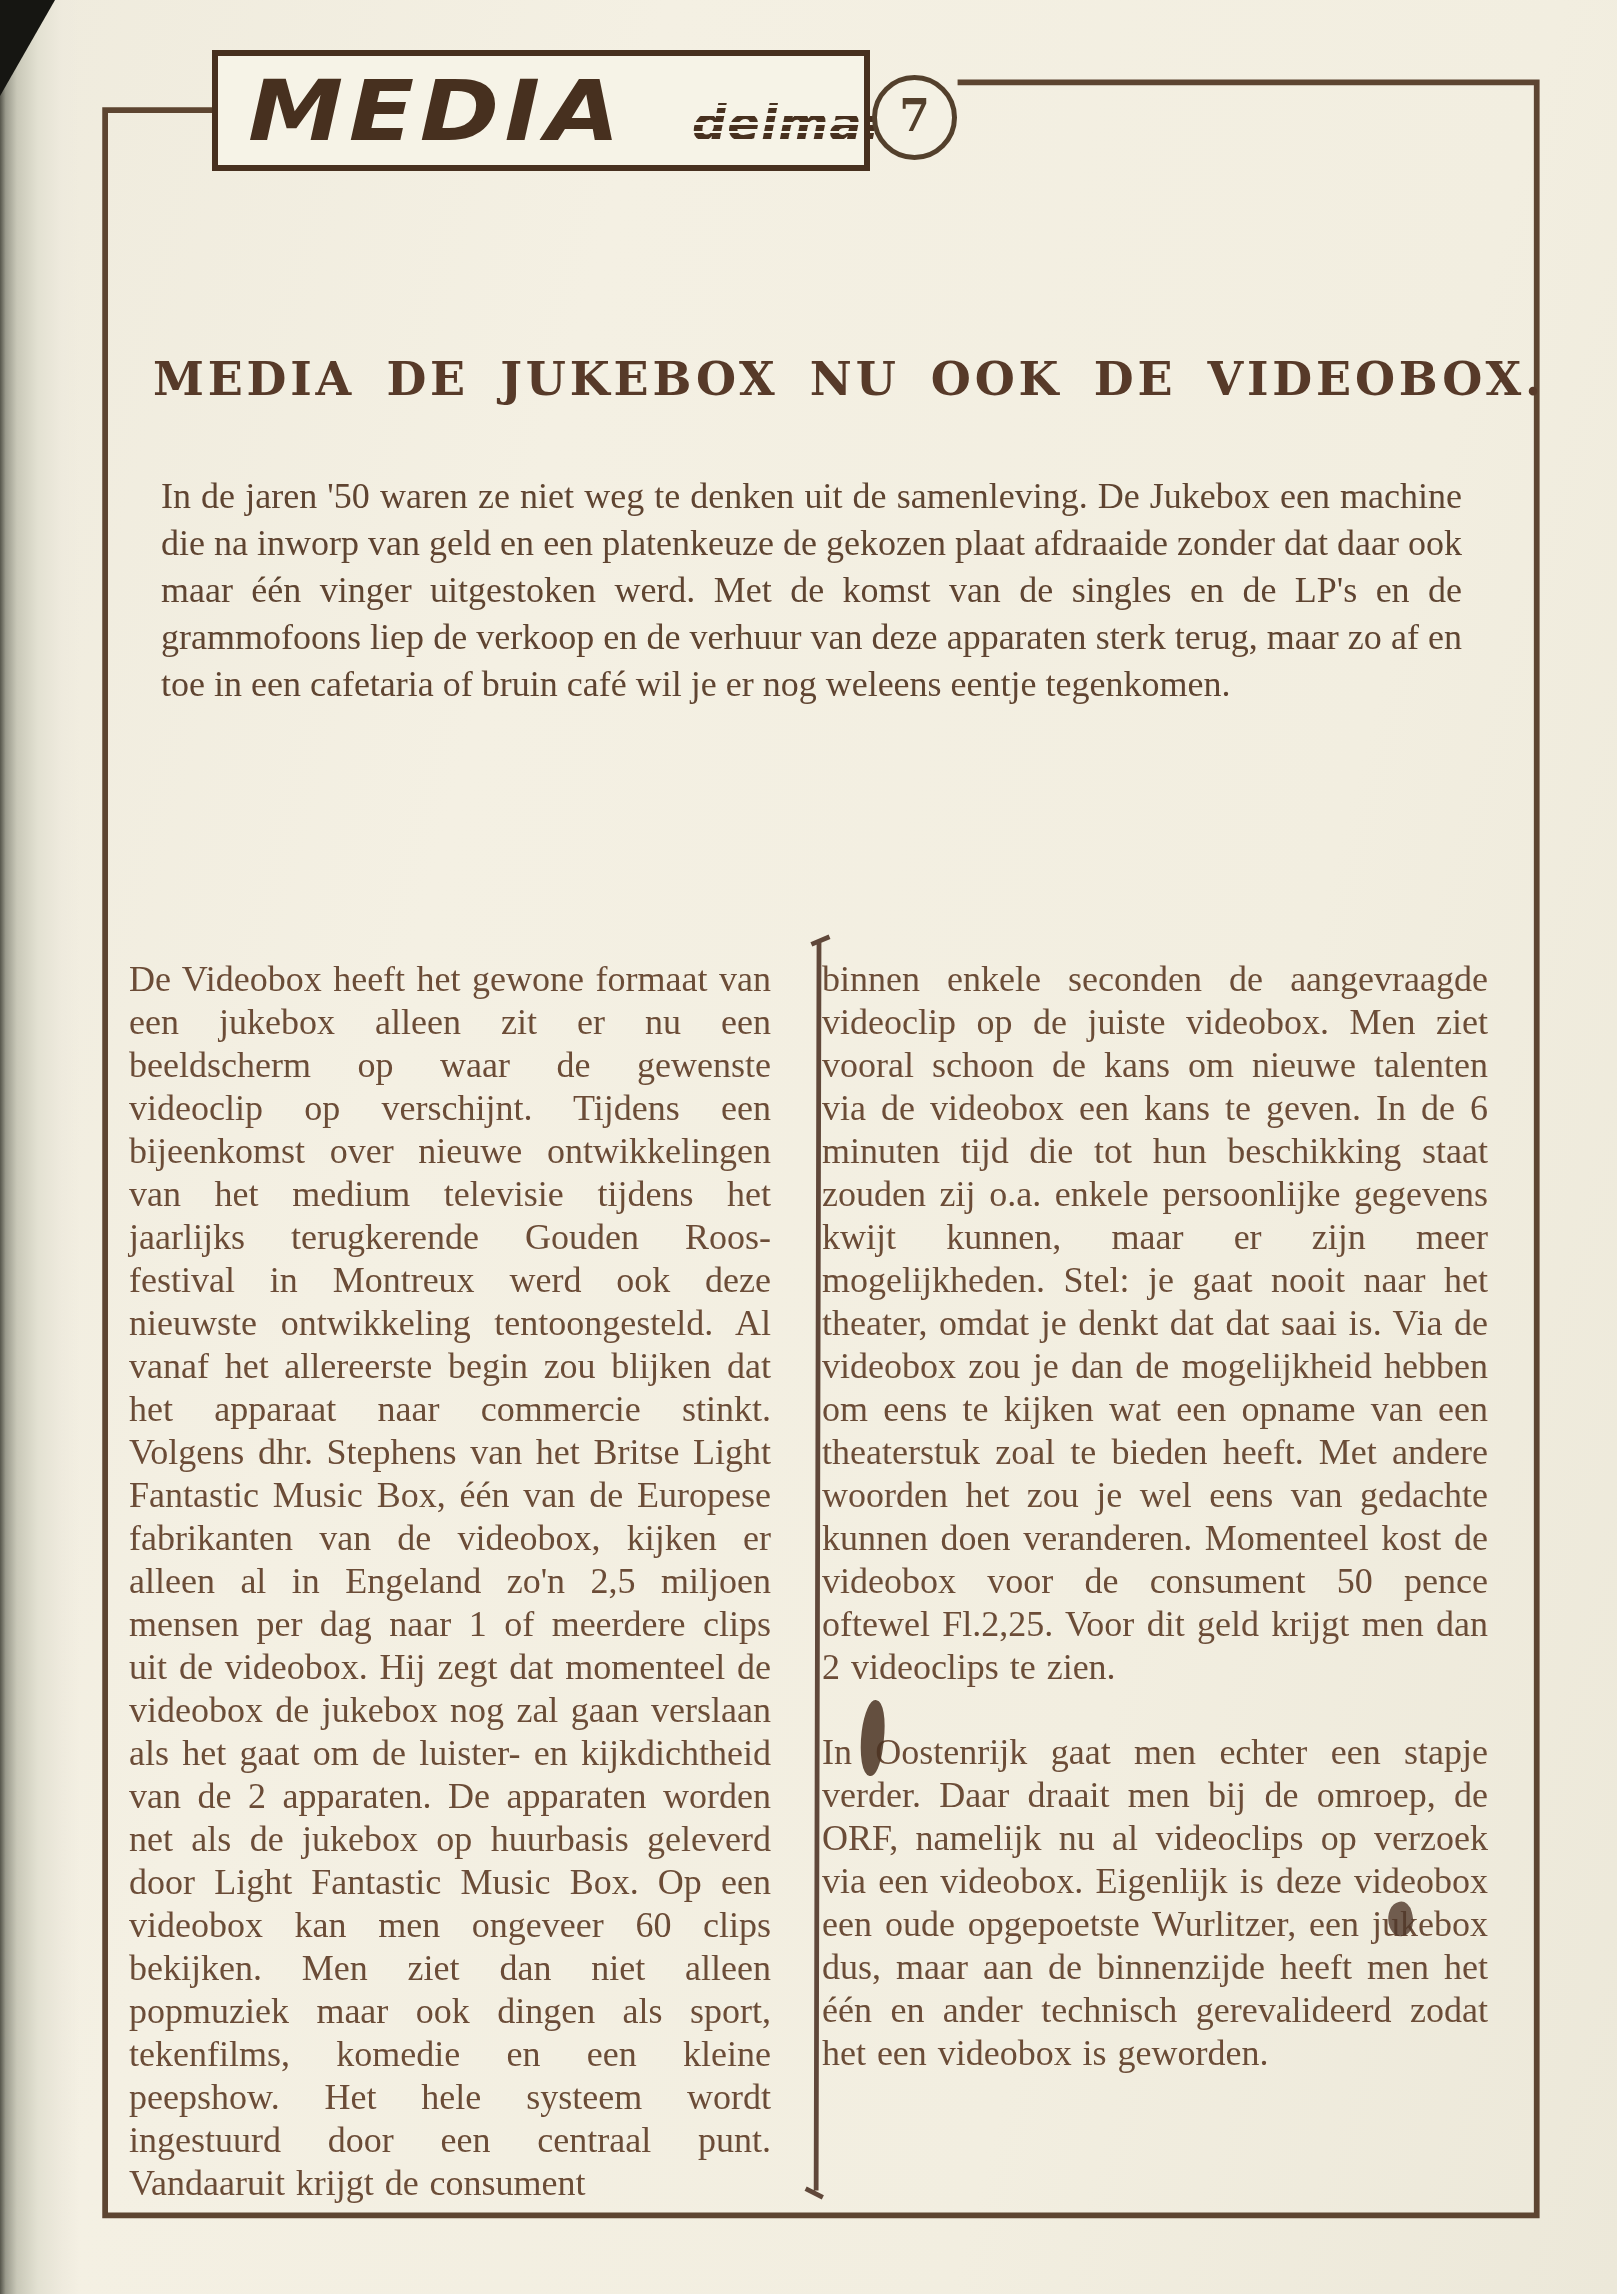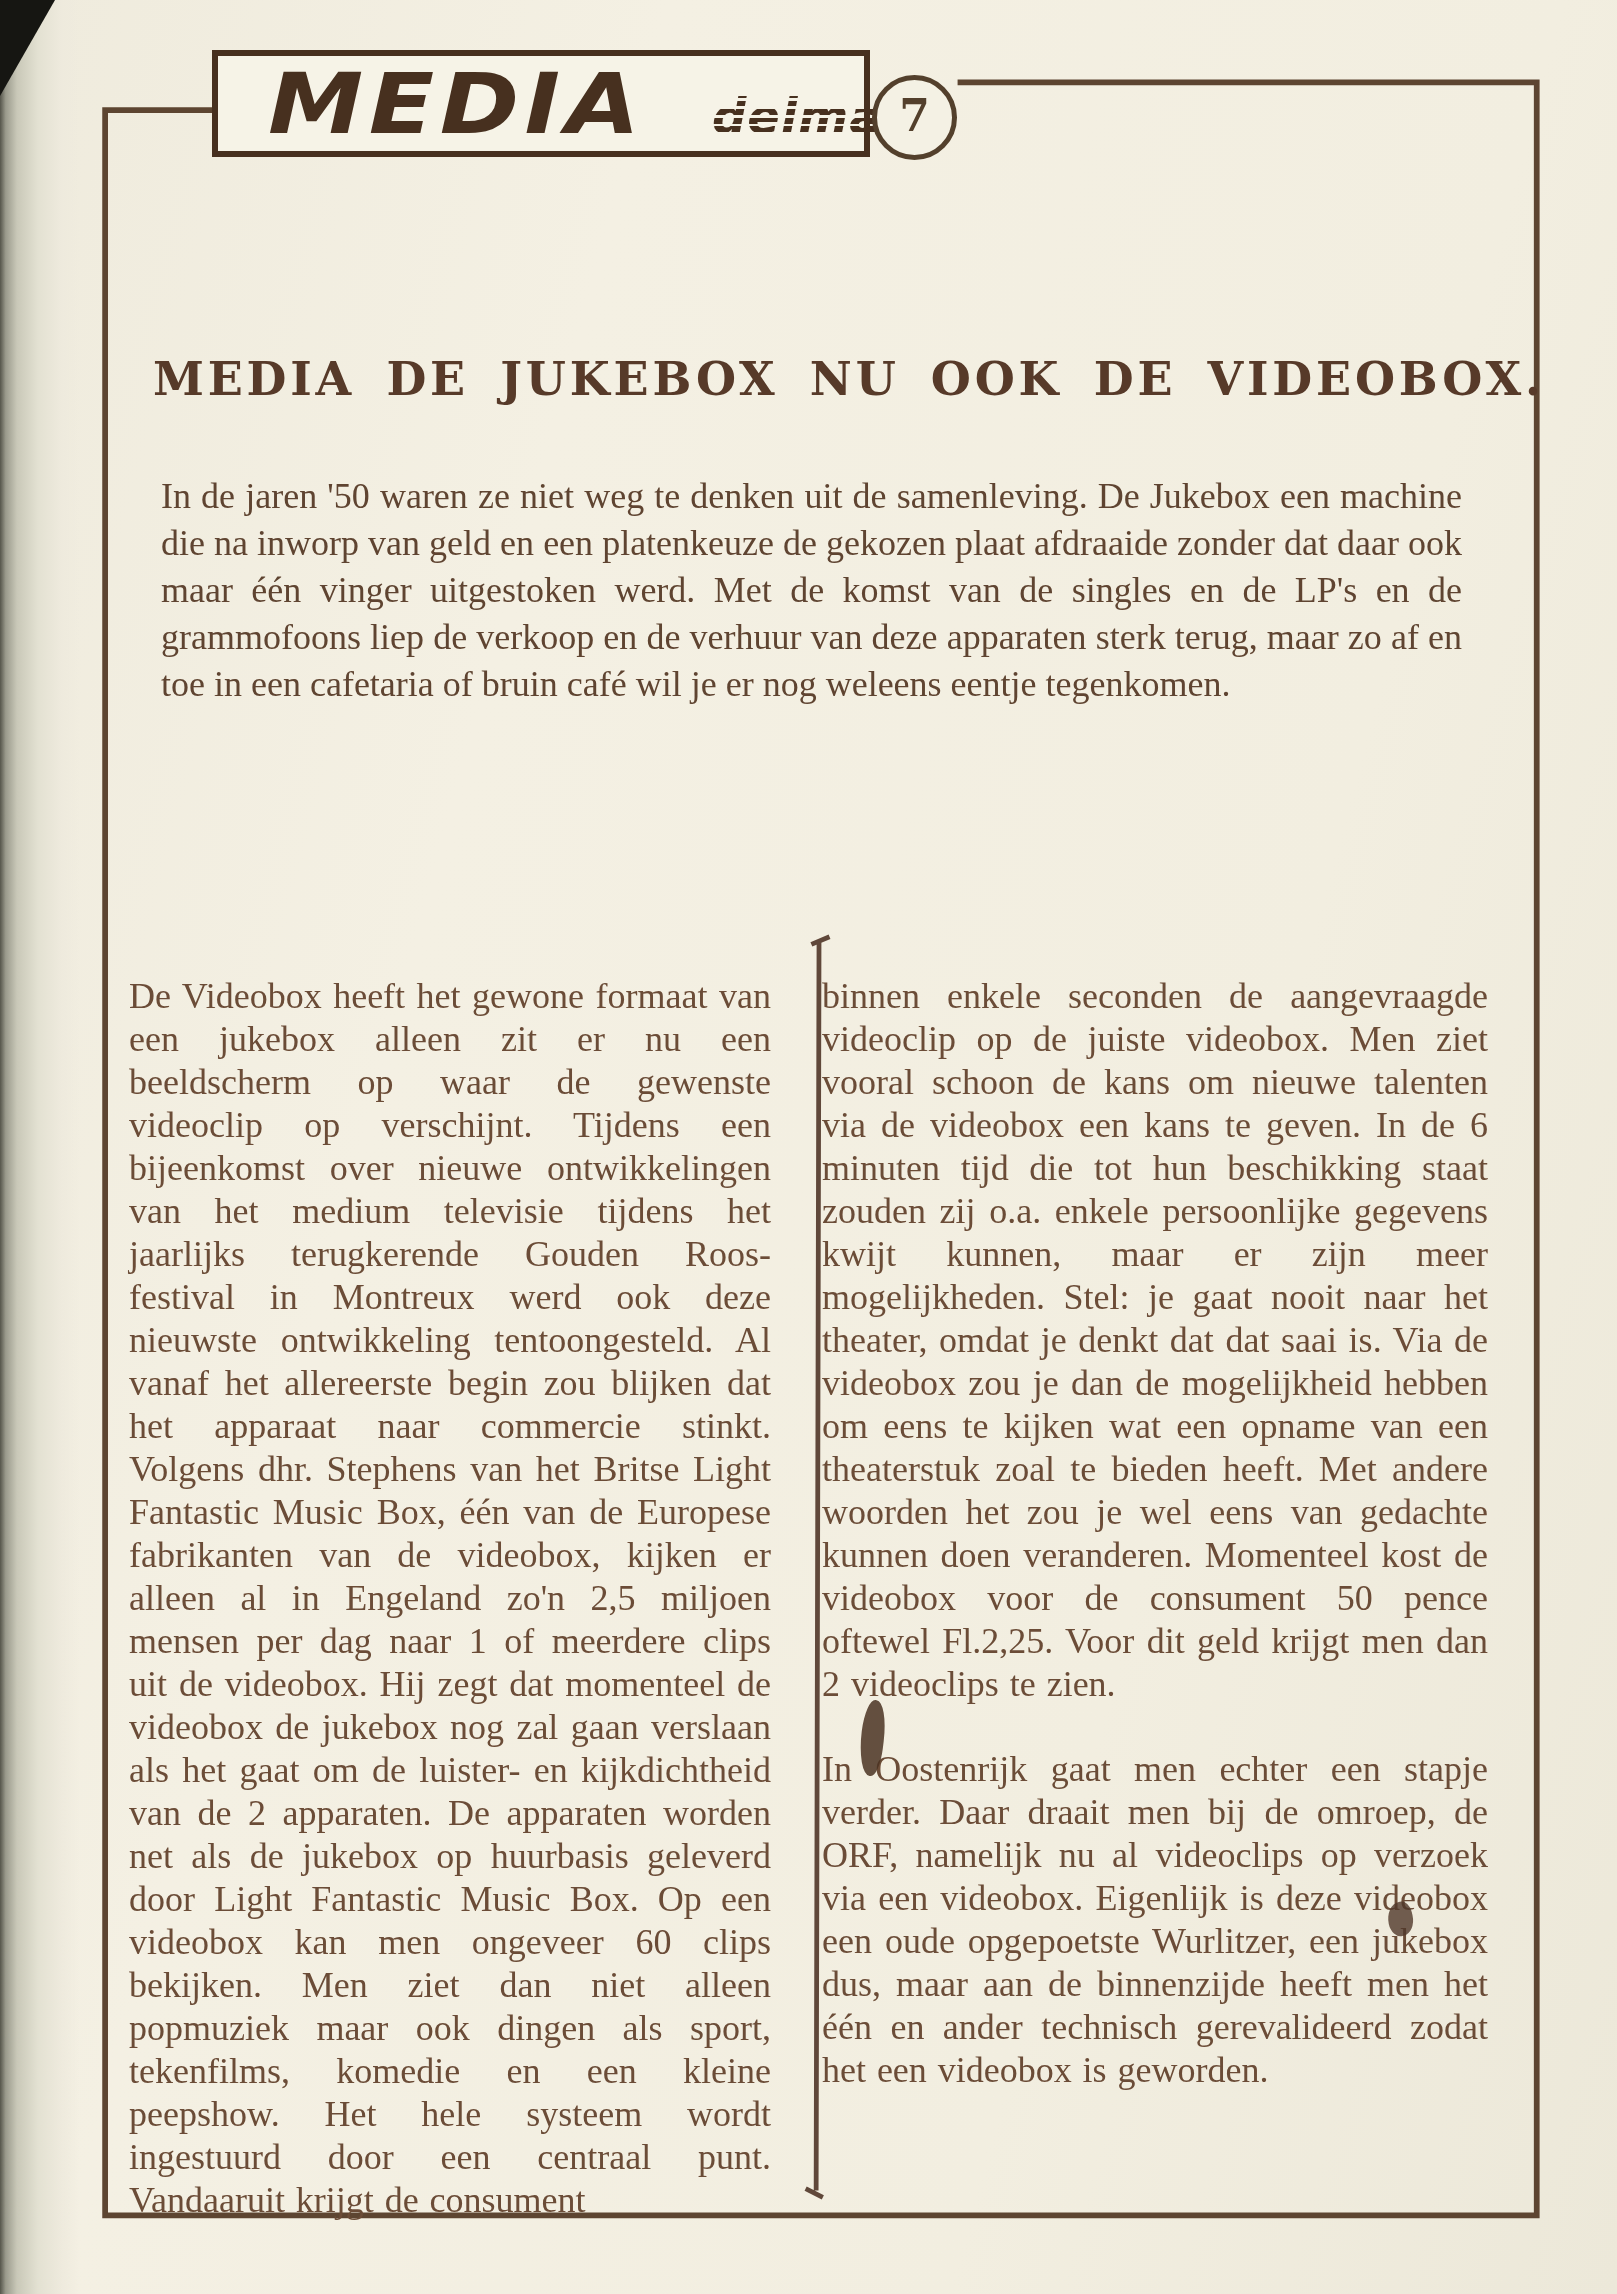--- a/index.html
+++ b/index.html
@@ -16,24 +16,24 @@
     background:linear-gradient(90deg,#55554b 0px,#9a9a8c 5.7px,#c9c8b8 17px,#e3e1d2 38px,#eeeadd 61px,rgba(242,238,225,0) 80px);
   }
   .scan-corner{
     position:absolute;left:0;top:0;width:55px;height:96px;
     background:#161612;
     clip-path:polygon(0 0,100% 0,0 100%);
   }
   .frame-svg{position:absolute;left:0;top:0;}
   
   .logo-box{
-    position:absolute;left:212px;top:50px;width:658px;height:107px;
+    position:absolute;left:212px;top:50px;width:658px;height:121px;
     border:6.7px solid #47301f;background:#f6f3e7;
     display:flex;align-items:center;box-sizing:border-box;
-    padding-left:50px;white-space:nowrap;
+    padding-left:30px;white-space:nowrap;
   }
   .logo-media{
     font-family:"DejaVu Sans",sans-serif;
     font-weight:bold;font-style:italic;
     font-size:84px;line-height:1;color:#47301f;
     letter-spacing:4.8px;
     transform:scaleX(1.14);transform-origin:left center;
   }
   .logo-delmare{
     font-family:"DejaVu Sans",sans-serif;
@@ -63,21 +63,21 @@
   }
   .article-intro{
     position:absolute;left:153px;top:465px;width:1317px;
     font-size:36px;line-height:47px;color:#5f4431;
     text-align:justify;
   }
   .article-intro p{margin:8px;}
   .col{
     position:absolute;top:958px;
     font-size:36px;line-height:43px;color:#6b4c37;
-    text-align:justify;word-spacing:1.9px;margin-top:17px;
+    text-align:justify;word-spacing:1.9px;
   }
   .col p{margin:0;}
   .col-left{left:129px;width:642px;}
   .col-right{left:822px;width:666px;}
   .col-right p + p{margin-top:42px;}
   
   .ink-blot-1{
     position:absolute;left:861px;top:1700px;width:23px;height:76px;
     background:#4a3322;border-radius:45% 55% 40% 60%;
     transform:rotate(7deg);opacity:.85;

